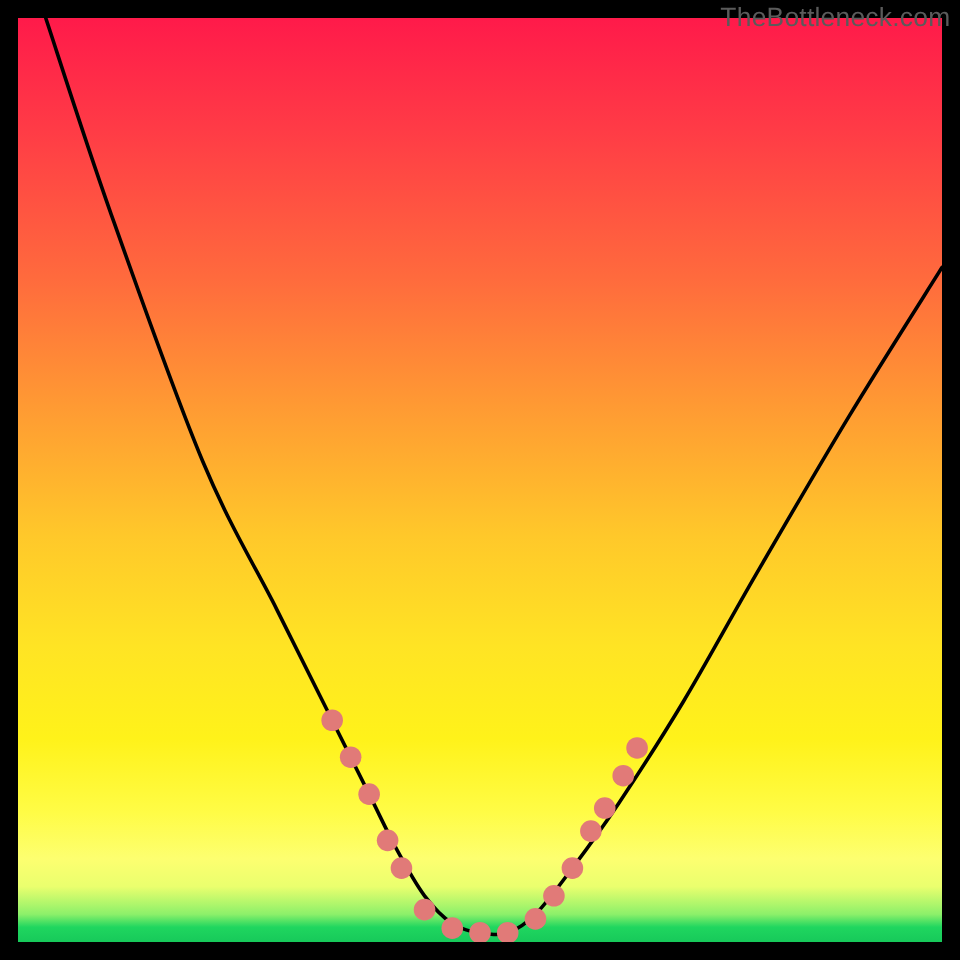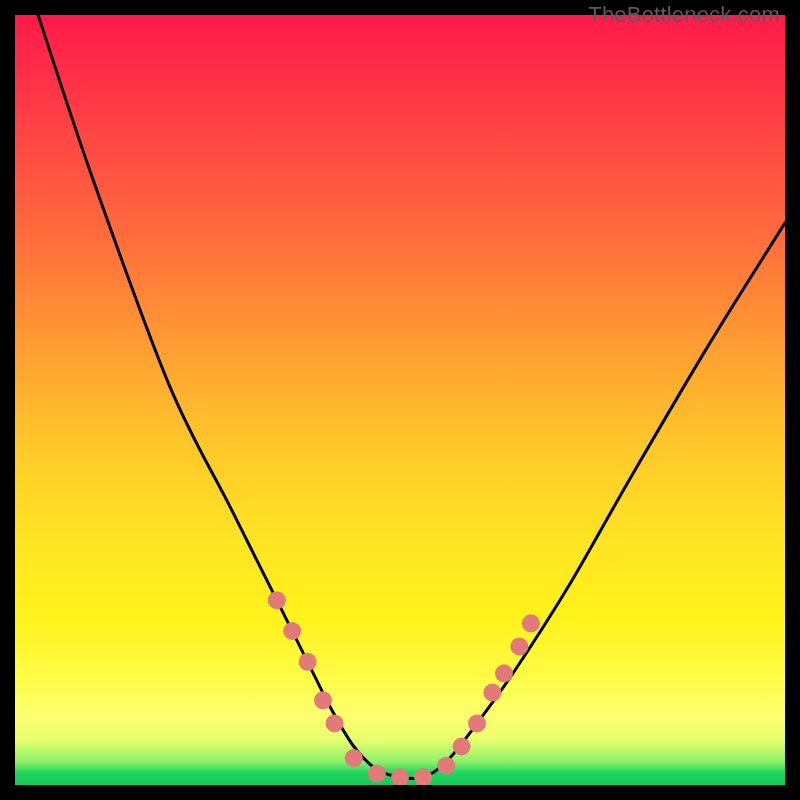--- a/index.html
+++ b/index.html
@@ -44,21 +44,21 @@
   svg.curve {
     position: absolute;
     left: 0;
     top: 0;
     width: 770px;
     height: 770px;
   }
   .watermark {
     position: absolute;
     top: 2px;
-    right: 20px;
+    right: 8px;
     color: #5b5b5b;
     font-size: 22px;
     font-weight: 500;
     letter-spacing: 0.2px;
     user-select: none;
   }
 </style>
 </head>
 <body>
 

